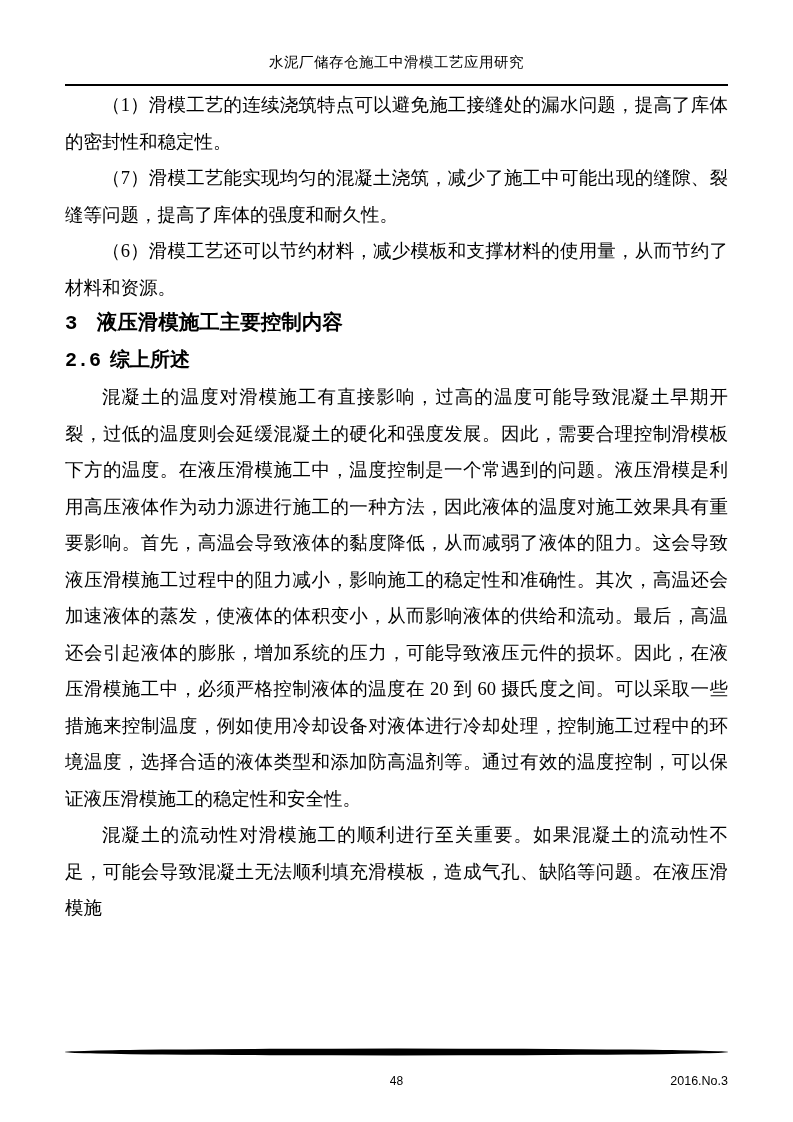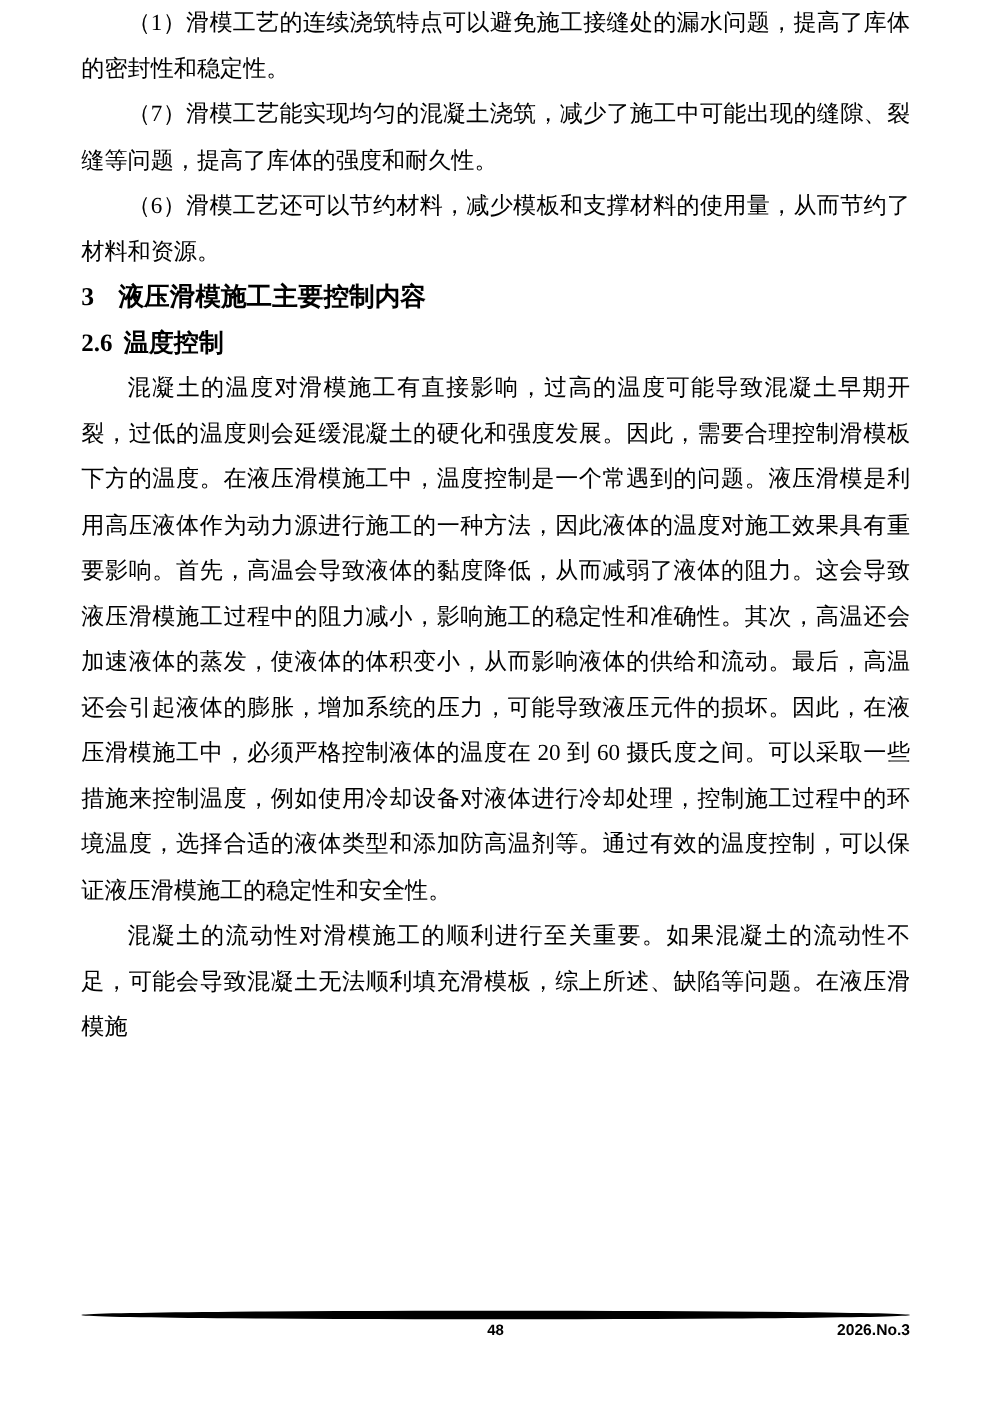--- a/index.html
+++ b/index.html
@@ -26,79 +26,82 @@
   }
   .body-col { margin: 0 65px; padding-top: 1px; }
   .para {
     font-size: 18.5px;
     line-height: 36.5px;
     text-align: justify;
     text-justify: inter-ideograph;
     text-indent: 2em;
   }
   .heading-1, .heading-2 {
-    font-family: Liberation Serif, serif;
+    font-family: Liberation Mono, monospace;
     font-weight: 700;
     line-height: 36.5px;
   }
   .heading-1 { font-size: 20.5px; }
   .heading-2 { font-size: 20px; }
   .heading-1 .h-num { margin-right: 0.95em; }
   .heading-2 .h-num { margin-right: 0.45em; }
   .footer {
     position: absolute;
     left: 65px; right: 65px; top: 1048px;
   }
   .footer-rule-svg { display: block; width: 663px; height: 8px; }
-  .footer-row { position: relative; height: 18px; margin-top: 1px; font-weight: bold; }
+  .footer-row { position: relative; height: 18px; margin-top: 18px; }
   .page-num {
     position: absolute; left: 0; right: 0;
     text-align: center;
     font-family: "Liberation Sans", sans-serif;
     font-size: 12px;
   }
   .issue-label {
     position: absolute; right: 0; top: 0;
     font-family: "Liberation Sans", sans-serif;
     font-size: 12.5px;
   }
 </style>
 </head>
 <body>
 
 <div class="sheet">
 
+  <header class="header">
+    <div class="running-head">水泥厂储存仓施工中滑模工艺应用研究</div>
+  </header>
 
   <main class="body-col">
 
     <p class="para">（1）滑模工艺的连续浇筑特点可以避免施工接缝处的漏水问题，提高了库体的密封性和稳定性。</p>
 
     <p class="para">（7）滑模工艺能实现均匀的混凝土浇筑，减少了施工中可能出现的缝隙、裂缝等问题，提高了库体的强度和耐久性。</p>
 
     <p class="para">（6）滑模工艺还可以节约材料，减少模板和支撑材料的使用量，从而节约了材料和资源。</p>
 
 
     <h2 class="heading-1">
       <span class="h-num">3</span><span>液压滑模施工主要控制内容</span>
     </h2>
 
     <h3 class="heading-2">
-      <span class="h-num">2.6</span><span>温度控制</span>
+      <span class="h-num">2.6</span><span>综上所述</span>
     </h3>
 
     <p class="para">混凝土的温度对滑模施工有直接影响，过高的温度可能导致混凝土早期开裂，过低的温度则会延缓混凝土的硬化和强度发展。因此，需要合理控制滑模板下方的温度。在液压滑模施工中，温度控制是一个常遇到的问题。液压滑模是利用高压液体作为动力源进行施工的一种方法，因此液体的温度对施工效果具有重要影响。首先，高温会导致液体的黏度降低，从而减弱了液体的阻力。这会导致液压滑模施工过程中的阻力减小，影响施工的稳定性和准确性。其次，高温还会加速液体的蒸发，使液体的体积变小，从而影响液体的供给和流动。最后，高温还会引起液体的膨胀，增加系统的压力，可能导致液压元件的损坏。因此，在液压滑模施工中，必须严格控制液体的温度在 20 到 60 摄氏度之间。可以采取一些措施来控制温度，例如使用冷却设备对液体进行冷却处理，控制施工过程中的环境温度，选择合适的液体类型和添加防高温剂等。通过有效的温度控制，可以保证液压滑模施工的稳定性和安全性。</p>
 
 
-    <p class="para">混凝土的流动性对滑模施工的顺利进行至关重要。如果混凝土的流动性不足，可能会导致混凝土无法顺利填充滑模板，综上所述、缺陷等问题。在液压滑模施</p>
+    <p class="para">混凝土的流动性对滑模施工的顺利进行至关重要。如果混凝土的流动性不足，可能会导致混凝土无法顺利填充滑模板，造成气孔、缺陷等问题。在液压滑模施</p>
 
   </main>
 
   <footer class="footer">
     <svg class="footer-rule-svg" viewBox="0 0 663 8" preserveAspectRatio="none">
       <ellipse cx="331.5" cy="4" rx="331.5" ry="3.4" fill="#000000"></ellipse>
     </svg>
     <div class="footer-row">
       <span class="page-num">48</span>
-      <span class="issue-label">2026.No.3</span>
+      <span class="issue-label">2016.No.3</span>
     </div>
   </footer>
 
 </div>
 
 </body></html>

